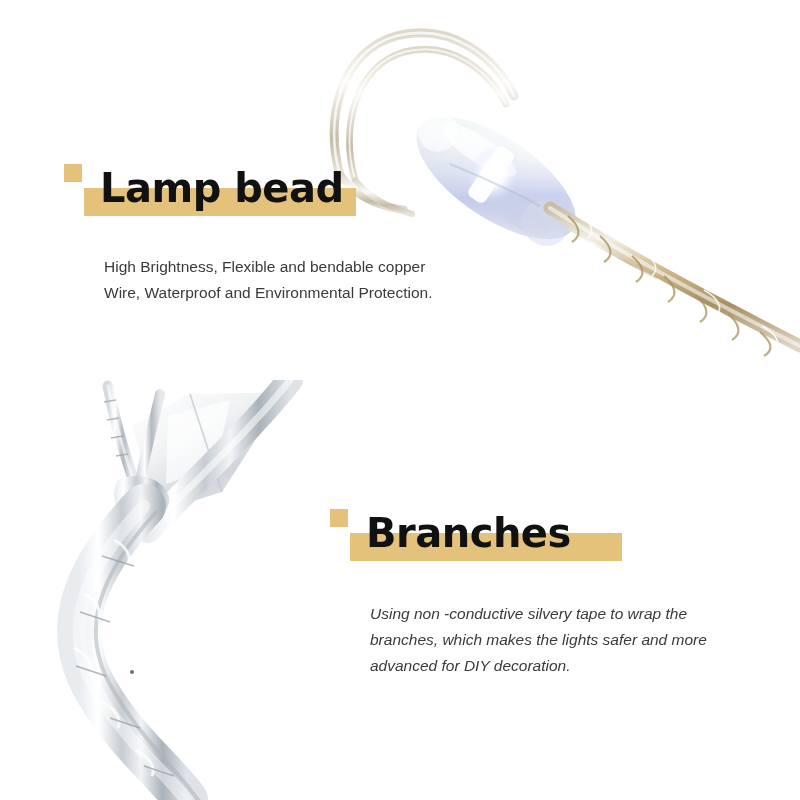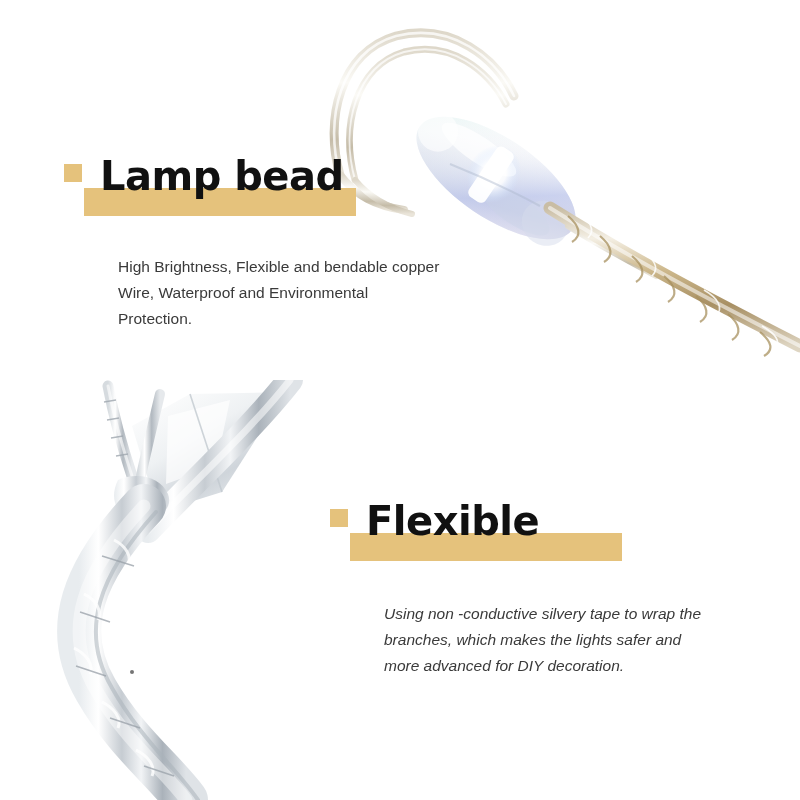--- a/index.html
+++ b/index.html
@@ -57,32 +57,32 @@
     position: absolute;
     left: 20px;
     top: 38px;
     width: 272px;
     height: 28px;
     background: #e5c27c;
   }
   .heading-text {
     position: absolute;
     left: 36px;
-    top: 0px;
+    top: 12px;
     margin: 0;
     font-family: "DejaVu Sans", sans-serif;
     font-size: 40px;
     line-height: 52px;
     font-weight: bold;
     letter-spacing: -0.5px;
     color: #111111;
     white-space: nowrap;
   }
   .body-text {
-    margin: 18px;
+    margin: 4px;
     padding-left: 36px;
     font-family: "Liberation Sans", sans-serif;
     font-size: 15.5px;
     line-height: 26px;
     color: #3a3a3a;
   }
   #block-lamp-bead .body-text { margin-top: 32px; }
   #block-branches  .body-text { margin-top: 34px; font-style: italic; }
 </style>
 </head>
@@ -247,18 +247,18 @@
       <span class="accent-bar"></span>
       <h2 class="heading-text">Lamp bead</h2>
     </div>
     <p class="body-text">High Brightness, Flexible and bendable copper Wire, Waterproof and Environmental Protection.</p>
   </div>
 
   <div class="block" id="block-branches">
     <div class="heading-row">
       <span class="accent-square"></span>
       <span class="accent-bar"></span>
-      <h2 class="heading-text">Flexible</h2>
+      <h2 class="heading-text">Branches</h2>
     </div>
     <p class="body-text">Using non -conductive silvery tape to wrap the branches, which makes the lights safer and more advanced for DIY decoration.</p>
   </div>
 
 </div>
 
 </body></html>

